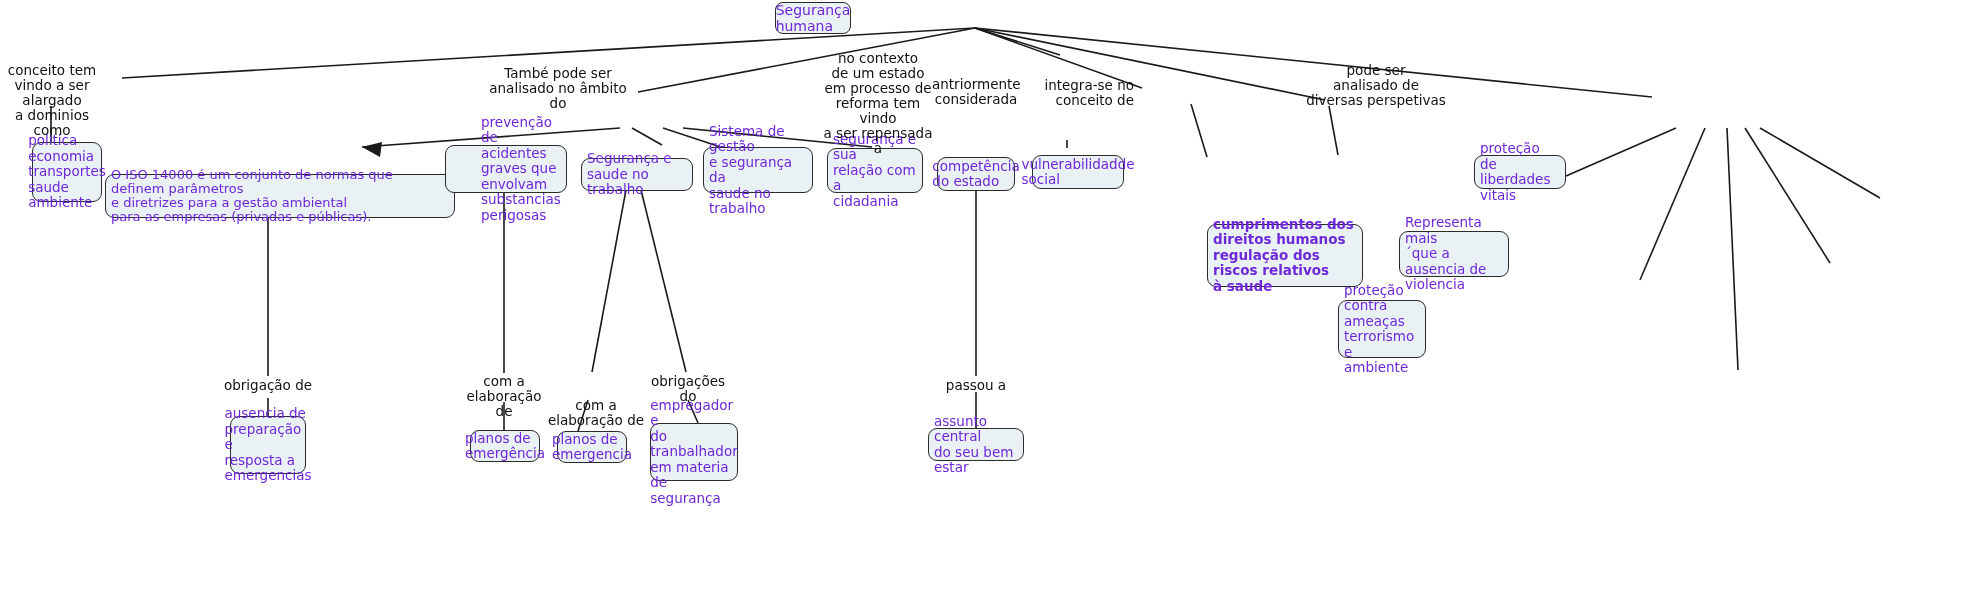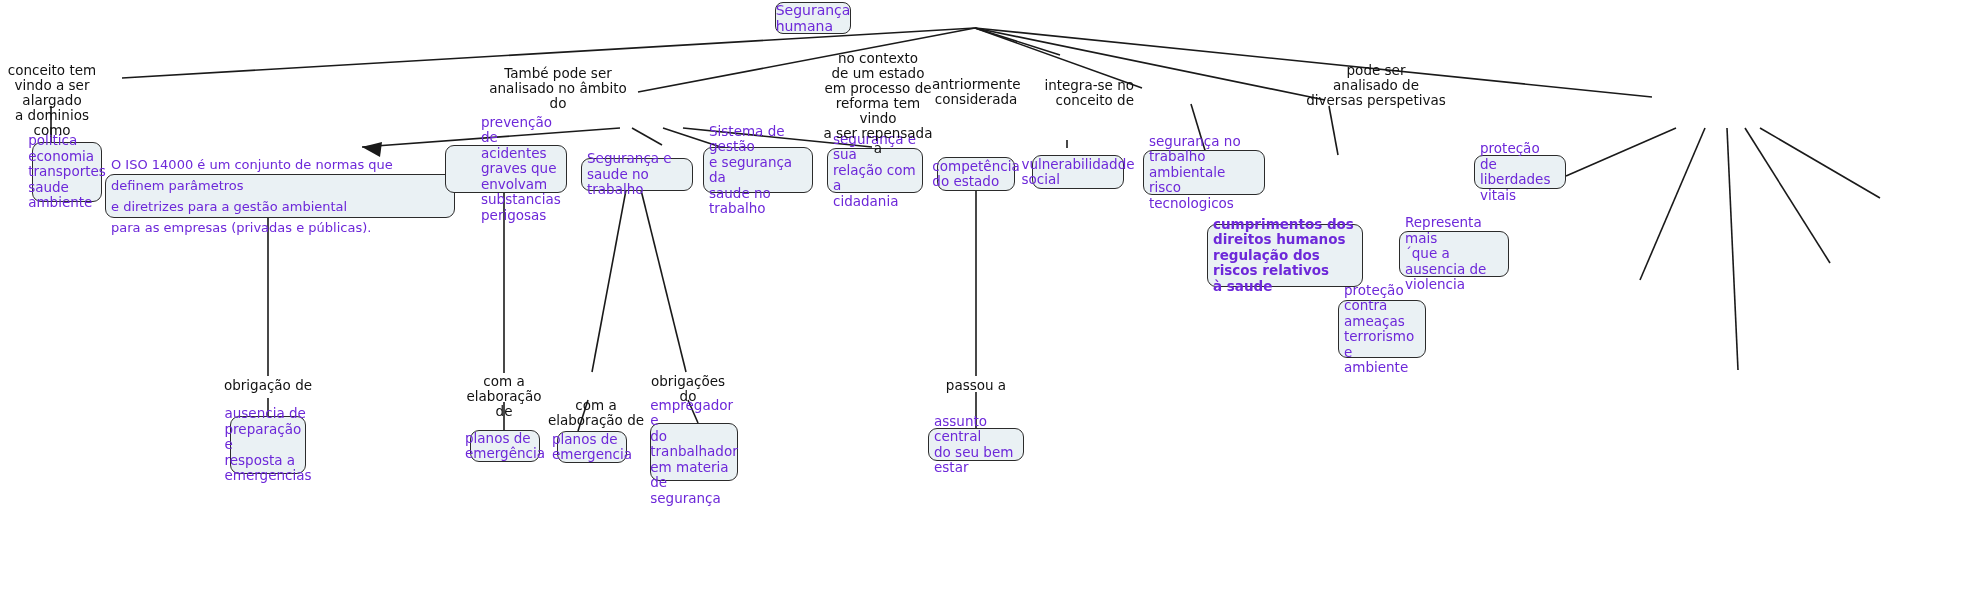--- a/index.html
+++ b/index.html
@@ -160,21 +160,21 @@
 do</div>
 
   <div class="link-label" style="left:932px; top:378px; width:88px;">passou a</div>
 
   <div class="node" style="left:32px; top:142px; width:70px; height:60px;">politica
 economia
 transportes
 saude
 ambiente</div>
 
-  <div class="node" style="left:105px; top:174px; width:350px; height:44px; font-size:13px; line-height:21px;">O ISO 14000 é um conjunto de normas que definem parâmetros
+  <div class="node" style="left:105px; top:174px; width:350px; height:44px; font-size:13px; line-height:14px;">O ISO 14000 é um conjunto de normas que definem parâmetros
 e diretrizes para a gestão ambiental
 para as empresas (privadas e públicas).</div>
 
   <div class="node" style="left:445px; top:145px; width:122px; height:48px;padding-left:35px;">prevenção de
 acidentes graves que
 envolvam substancias
 perigosas</div>
 
   <div class="node" style="left:581px; top:158px; width:112px; height:33px;">Segurança e
 saude no trabalho</div>
@@ -186,23 +186,20 @@
   <div class="node" style="left:827px; top:148px; width:96px; height:45px;">segurança e sua
 relação com a
 cidadania</div>
 
   <div class="node" style="left:937px; top:157px; width:78px; height:34px;">competência
 do estado</div>
 
   <div class="node" style="left:1032px; top:155px; width:92px; height:34px;">vulnerabilidadde
 social</div>
 
-  <div class="node" style="left:1143px; top:150px; width:122px; height:45px;">segurança no trabalho
-ambientale risco
-tecnologicos</div>
 
   <div class="node" style="left:1207px; top:224px; width:156px; height:63px;font-weight:bold;">cumprimentos dos
 direitos humanos
 regulação dos riscos relativos
 à saude</div>
 
   <div class="node" style="left:1399px; top:231px; width:110px; height:46px;">Representa mais
 ´que a ausencia de
 violencia</div>
 

